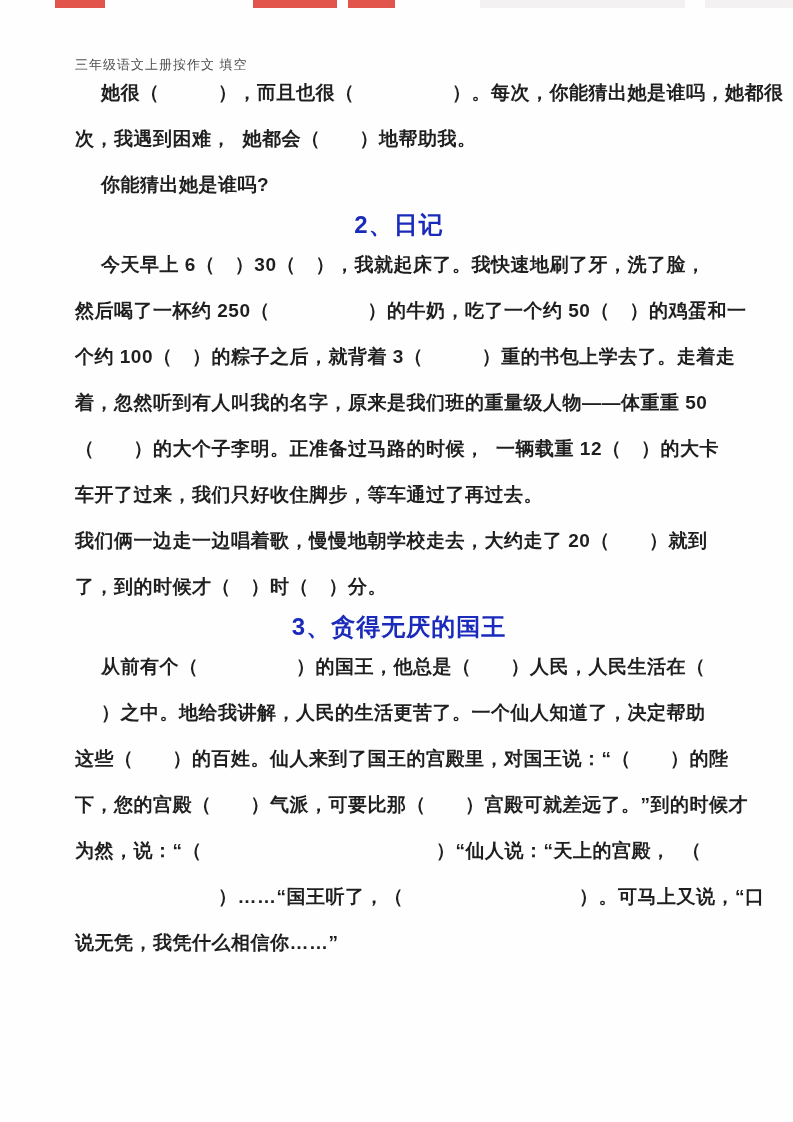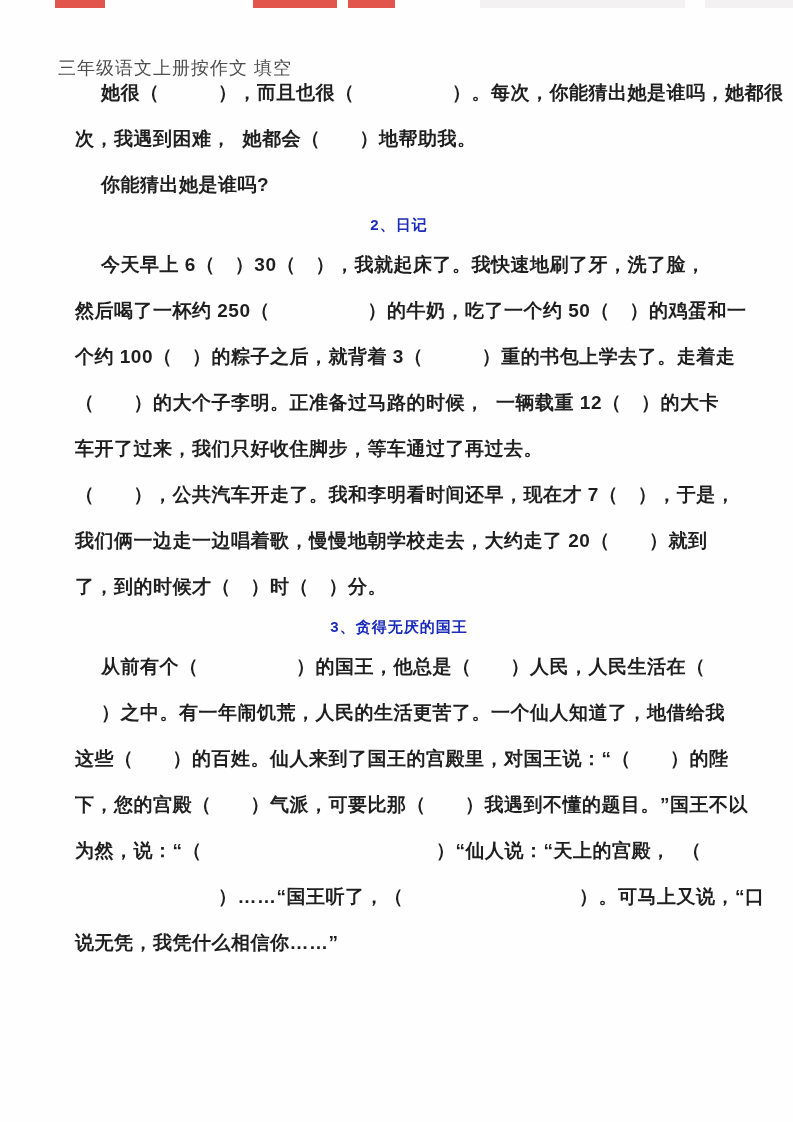--- a/index.html
+++ b/index.html
@@ -16,36 +16,36 @@
   body{
     background:var(--page-bg);
     font-family:"Liberation Sans","DejaVu Sans",sans-serif;
     position:relative;
     overflow:hidden;
   }
   .topbar{position:absolute;top:0;height:8px;}
   .topbar.red{background:var(--mark-red);}
   .topbar.gray{background:var(--bar-gray);}
   .doc-header{
-    position:absolute;left:58px;top:56px;
-    font-size:18px;color:var(--header-gray);
+    position:absolute;left:75px;top:56px;
+    font-size:13px;color:var(--header-gray);
     letter-spacing:1px;white-space:pre;
   }
   .content{
     position:absolute;left:75px;top:70px;width:648px;
   }
   .line{
     height:46px;display:flex;align-items:center;
     font-size:19px;font-weight:700;color:var(--text);
     letter-spacing:0.5px;white-space:pre;
   }
   .line.indent{padding-left:26px;}
   .heading{
     height:34px;line-height:34px;text-align:center;
-    font-size:15px;font-weight:700;color:var(--heading-blue);
+    font-size:24px;font-weight:700;color:var(--heading-blue);
     letter-spacing:1px;
   }
   .watermark{
     position:absolute;left:220px;top:1128px;
     font-size:21px;color:var(--watermark-gray);
     letter-spacing:0.5px;white-space:pre;z-index:5;margin-left:8px;
   }
 </style>
 </head>
 <body>
@@ -59,28 +59,28 @@
 <div class="doc-header">三年级语文上册按作文 填空</div>
 
 <div class="content">
     <div class="line indent">她很（　　　），而且也很（　　　　　）。每次，你能猜出她是谁吗，她都很</div>
     <div class="line">次，我遇到困难，  她都会（　　）地帮助我。</div>
     <div class="line indent">你能猜出她是谁吗?</div>
     <div class="heading">2、日记</div>
     <div class="line indent">今天早上 6（　）30（　），我就起床了。我快速地刷了牙，洗了脸，</div>
     <div class="line">然后喝了一杯约 250（　　　　　）的牛奶，吃了一个约 50（　）的鸡蛋和一</div>
     <div class="line">个约 100（　）的粽子之后，就背着 3（　　　）重的书包上学去了。走着走</div>
+    <div class="line">着，忽然听到有人叫我的名字，原来是我们班的重量级人物——体重重 50</div>
     <div class="line">（　　）的大个子李明。正准备过马路的时候，  一辆载重 12（　）的大卡</div>
     <div class="line">车开了过来，我们只好收住脚步，等车通过了再过去。</div>
-    <div class="line">（　　），公共汽车开走了。我和李明看时间还早，现在才 7（　），于是，</div>
     <div class="line">我们俩一边走一边唱着歌，慢慢地朝学校走去，大约走了 20（　　）就到</div>
     <div class="line">了，到的时候才（　）时（　）分。</div>
     <div class="heading">3、贪得无厌的国王</div>
     <div class="line indent">从前有个（　　　　　）的国王，他总是（　　）人民，人民生活在（</div>
-    <div class="line indent">）之中。有一年闹饥荒，人民的生活更苦了。一个仙人知道了，地借给我</div>
+    <div class="line indent">）之中。地给我讲解，人民的生活更苦了。一个仙人知道了，决定帮助</div>
     <div class="line">这些（　　）的百姓。仙人来到了国王的宫殿里，对国王说：“（　　）的陛</div>
-    <div class="line">下，您的宫殿（　　）气派，可要比那（　　）我遇到不懂的题目。”国王不以</div>
+    <div class="line">下，您的宫殿（　　）气派，可要比那（　　）宫殿可就差远了。”到的时候才</div>
     <div class="line">为然，说：“（　　　　　　　　　　　　）“仙人说：“天上的宫殿，  （</div>
     <div class="line indent">　　　　　　）……“国王听了，（　　　　　　　　　）。可马上又说，“口</div>
     <div class="line">说无凭，我凭什么相信你……”</div>
   </div>
 
 <div class="watermark">学科资源库 https://xueke.fuliadmin.com</div>
 
 </body></html>

